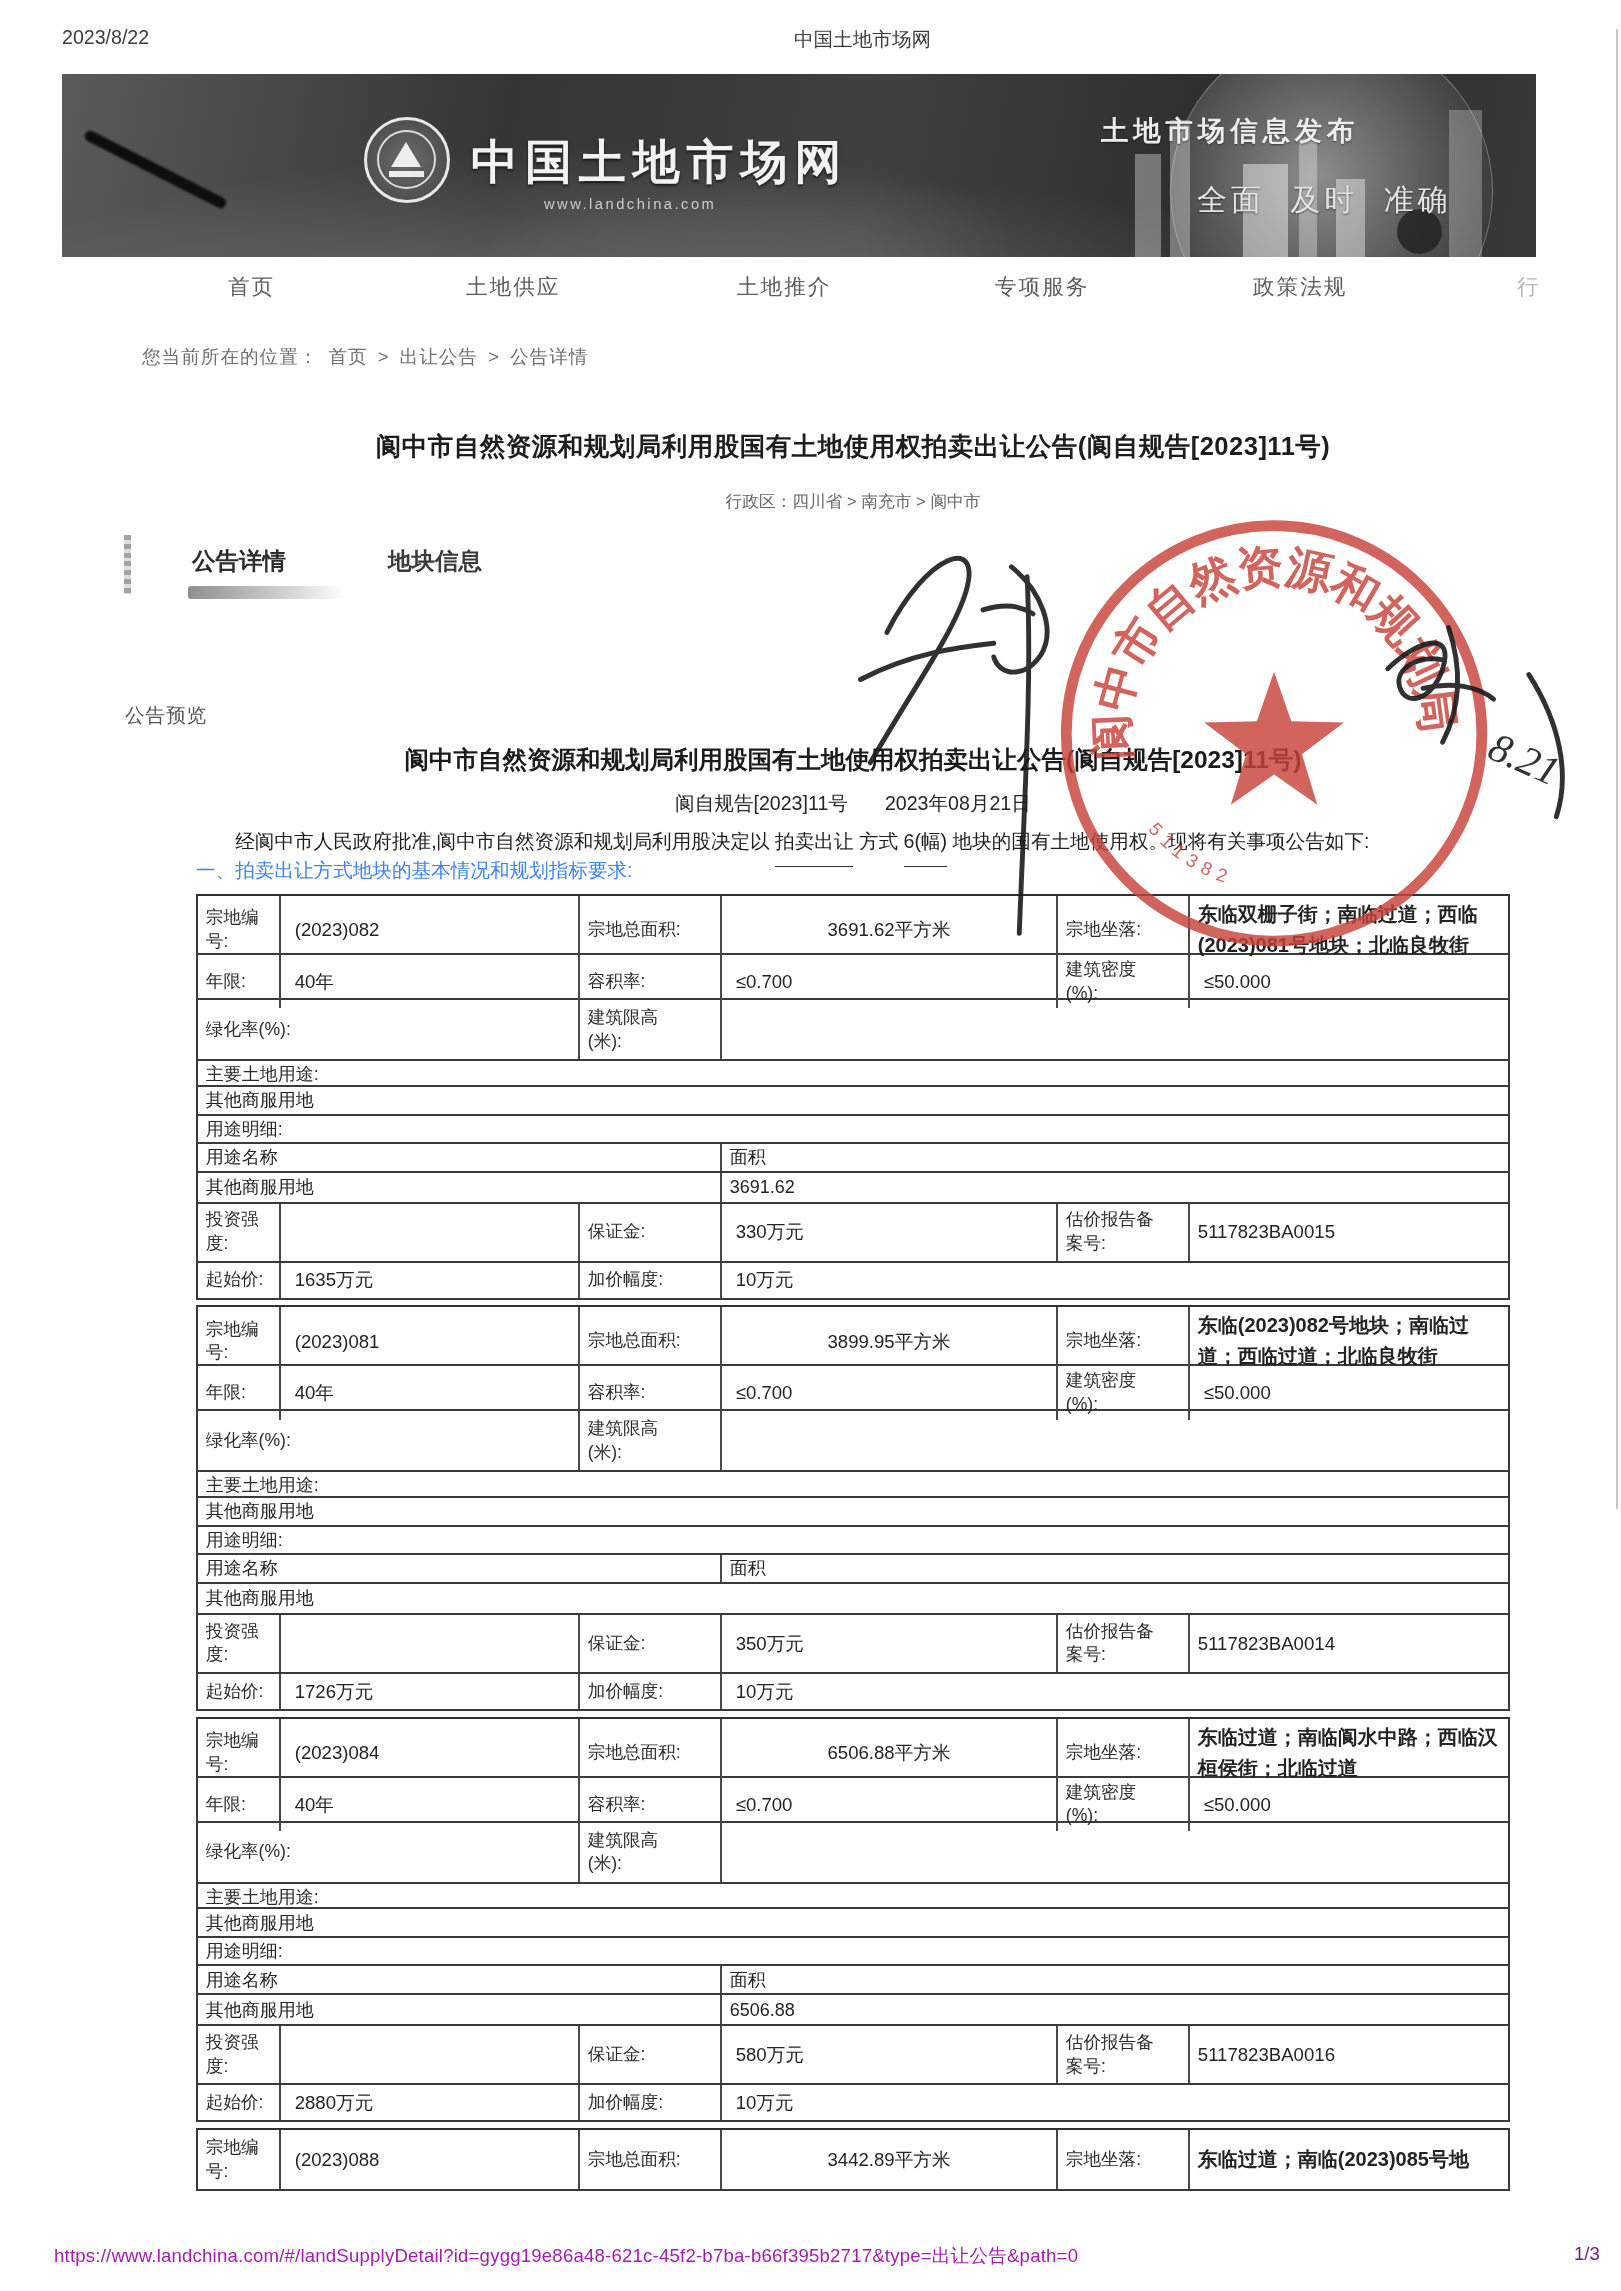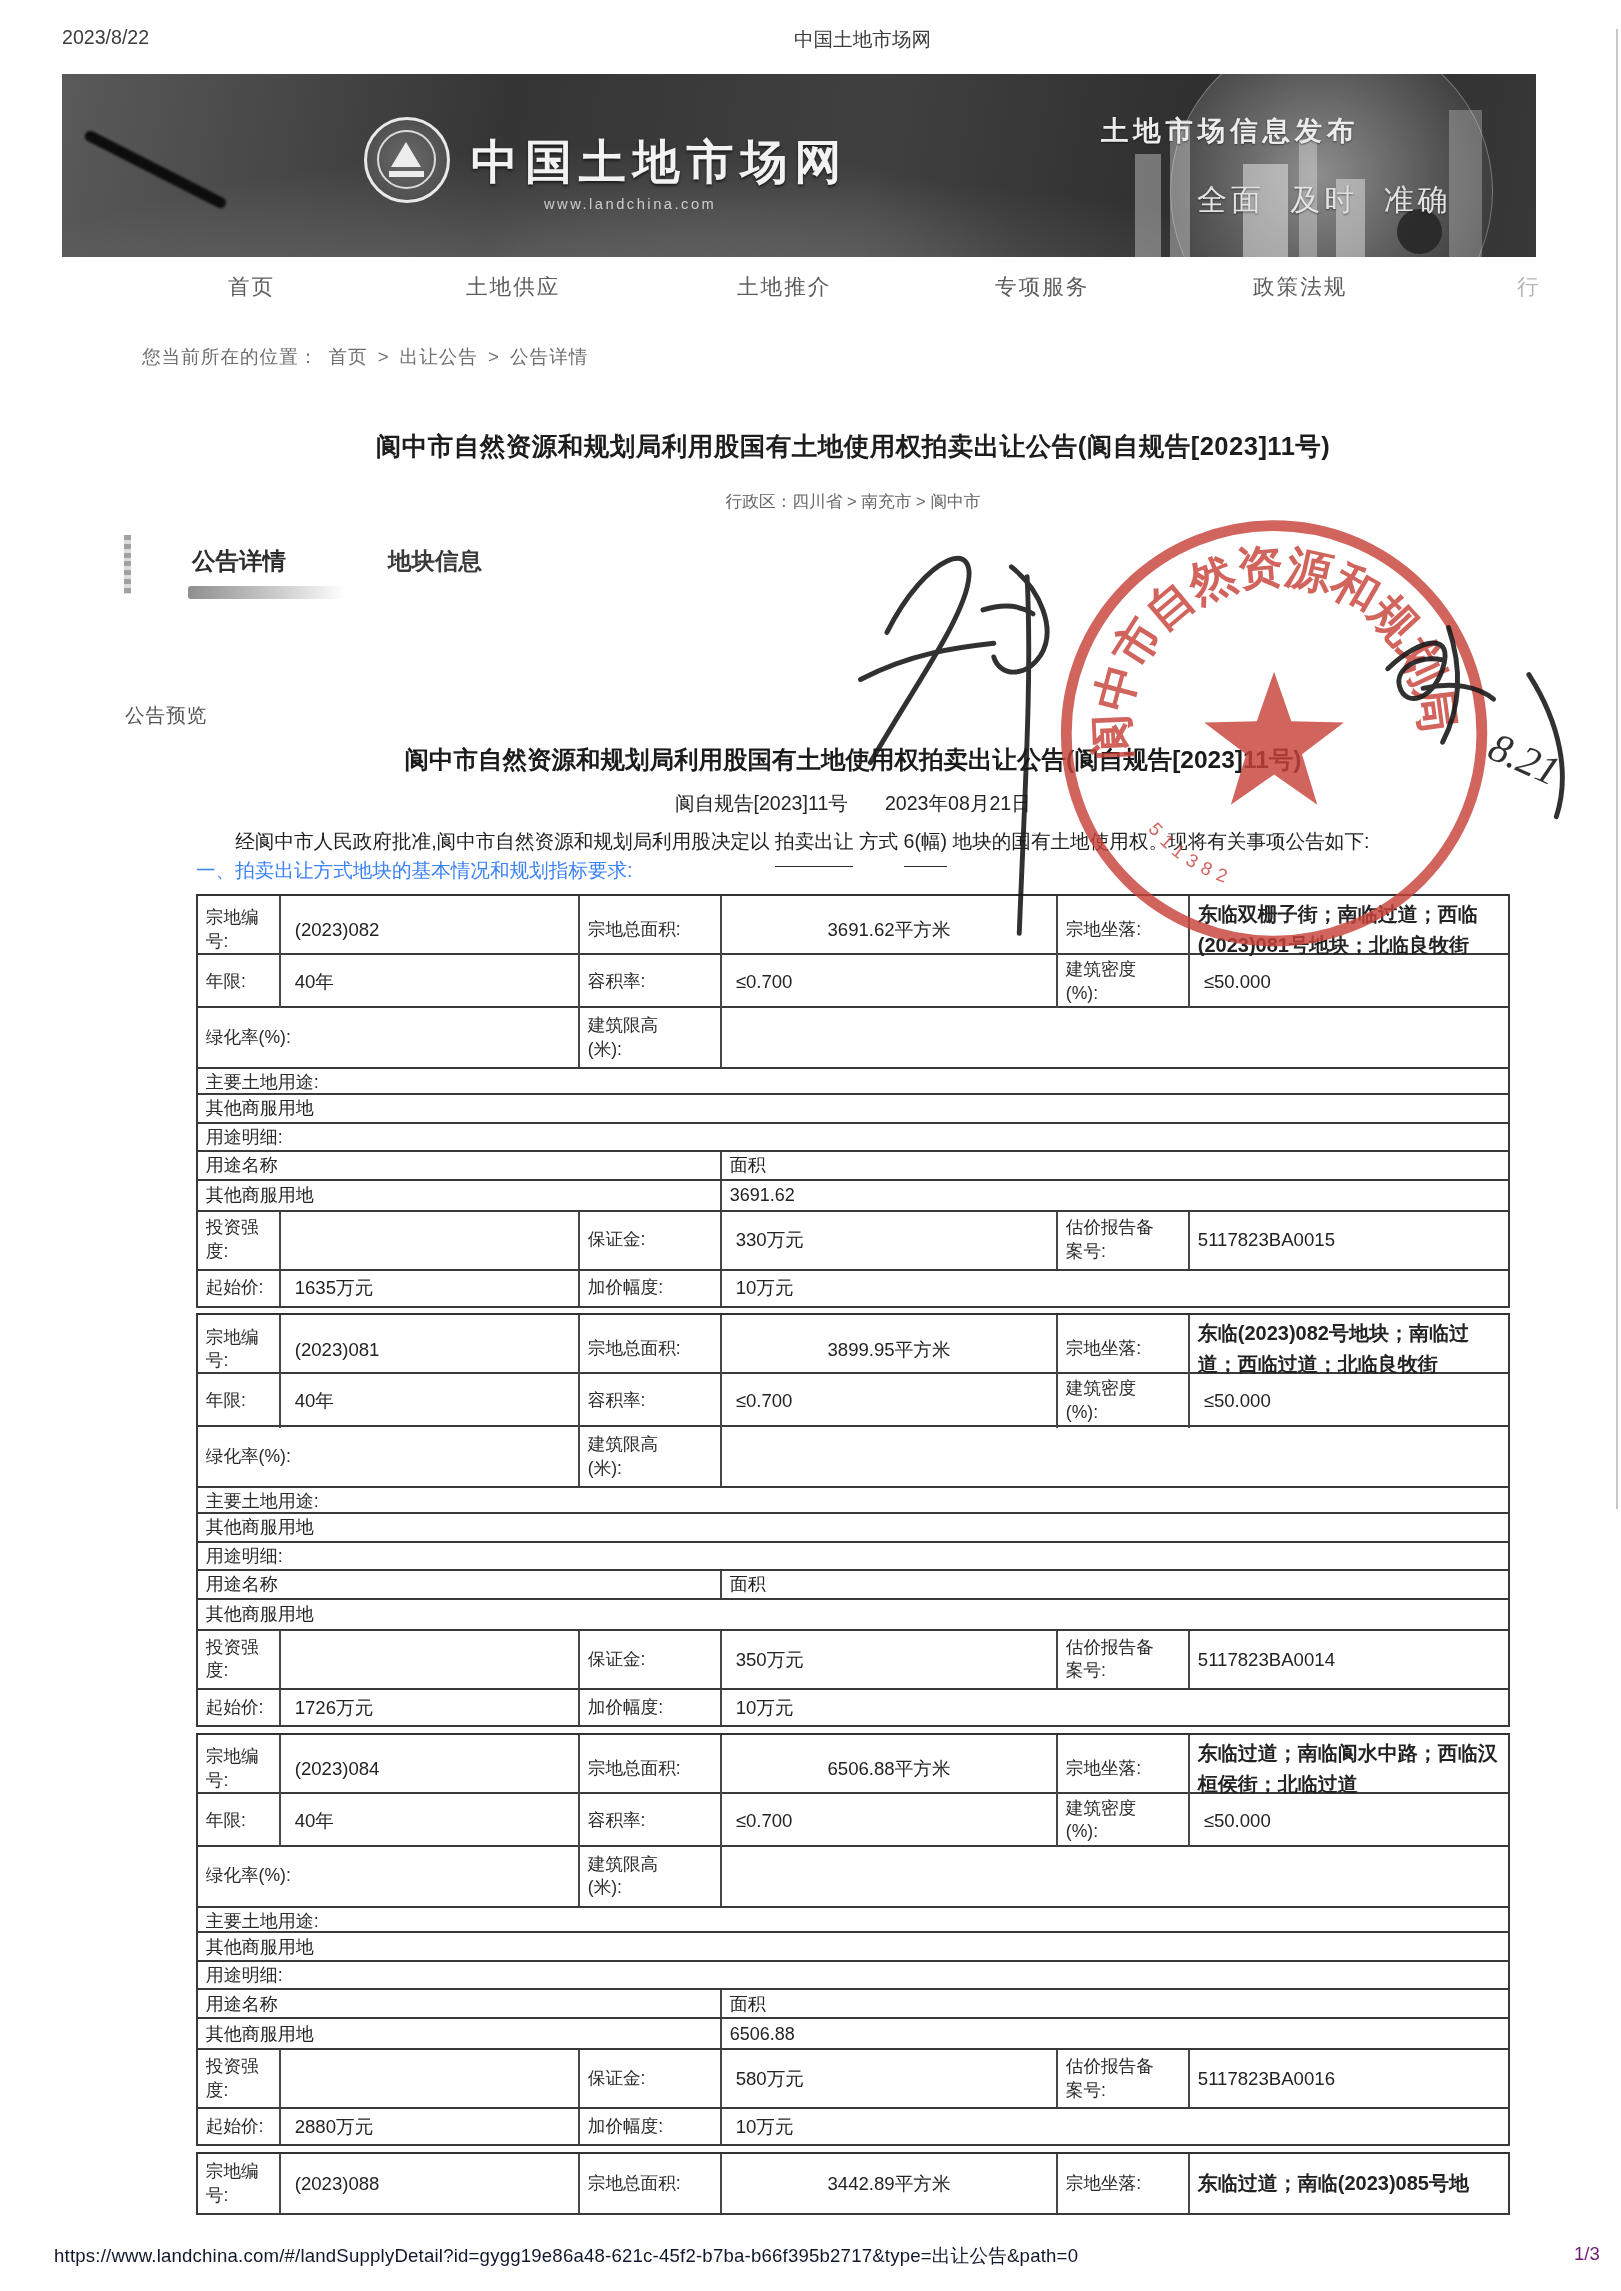--- a/index.html
+++ b/index.html
@@ -3,21 +3,21 @@
 <meta charset="utf-8">
 <style>
   *{box-sizing:border-box;margin:0;padding:0;}
   html,body{background:#ffffff;}
   body{font-family:"Liberation Sans", sans-serif;}
   #page{position:relative;width:1621px;height:2292px;background:#fff;overflow:hidden;color:#2a2a2a;}
 
   
   .print-date{position:absolute;left:62px;top:25.5px;font-size:19.6px;color:#3c3c3c;}
   .print-title{position:absolute;left:0;top:25.5px;width:1725px;text-align:center;font-size:19.6px;color:#3c3c3c;}
-  .print-url{position:absolute;left:54px;top:2243px;font-size:18.6px;color:#0f172a;letter-spacing:0.2px;}
+  .print-url{position:absolute;left:54px;top:2243px;font-size:18.6px;color:#a21caf;letter-spacing:0.2px;}
   .print-pageno{position:absolute;left:1574px;top:2243px;font-size:18.6px;color:#701a75;}
   .scan-edge{position:absolute;right:2.9px;top:29px;width:2px;height:1480px;background:#9a9a9a;opacity:.55;}
 
   
   .banner{position:absolute;left:62px;top:74px;width:1474px;height:183px;overflow:hidden;
     background:linear-gradient(100deg,#5a5a5a 0%,#353535 30%,#404040 55%,#2c2c2c 80%,#383838 100%);}
   .banner .swoosh{position:absolute;left:-118px;bottom:-147px;width:1078px;height:255px;border-radius:50%;
     background:radial-gradient(ellipse at center,rgba(255,255,255,.20),rgba(255,255,255,0) 70%);transform:rotate(-4deg);}
   .banner .swoosh2{position:absolute;left:412px;bottom:-118px;width:882px;height:196px;border-radius:50%;
     background:radial-gradient(ellipse at center,rgba(255,255,255,.12),rgba(255,255,255,0) 70%);transform:rotate(3deg);}
@@ -91,21 +91,21 @@
   .g2{grid-template-columns:524px 1fr;}
   .g1{grid-template-columns:1fr;}
   .c{padding:2.9px 7.8px;border-right:2px solid #474747;display:flex;align-items:center;line-height:1.35;}
   .row .c:last-child{border-right:none;}
   .lab{font-size:17.6px;color:#2b2b2b;}
   .wrapcell{padding-right:39px;}
   .repcell{padding-right:19.6px;}
   .ctr{justify-content:center;text-align:center;}
   .loc{font-size:20px;line-height:1.55;font-weight:bold;}
   .vpad{padding-left:13.7px;}
-  .hA{height:59px;} .hB{height:53px;} .hC{height:61px;}
+  .hA{height:59px;} .hB{height:45px;} .hC{height:61px;}
   .hD{height:25.5px;} .hE{height:29px;} .hF{height:28px;}
   .hG{height:29px;} .hH{height:31px;} .hI{height:59px;} .hJ{height:35px;}
   .thin .c{padding:1px 7.8px;font-size:18px;}
 
   
   .overlay{position:absolute;left:0;top:0;width:1621px;height:2292px;pointer-events:none;z-index:6;}
   .seal-g{mix-blend-mode:multiply;}
 </style>
 </head>
 <body>

